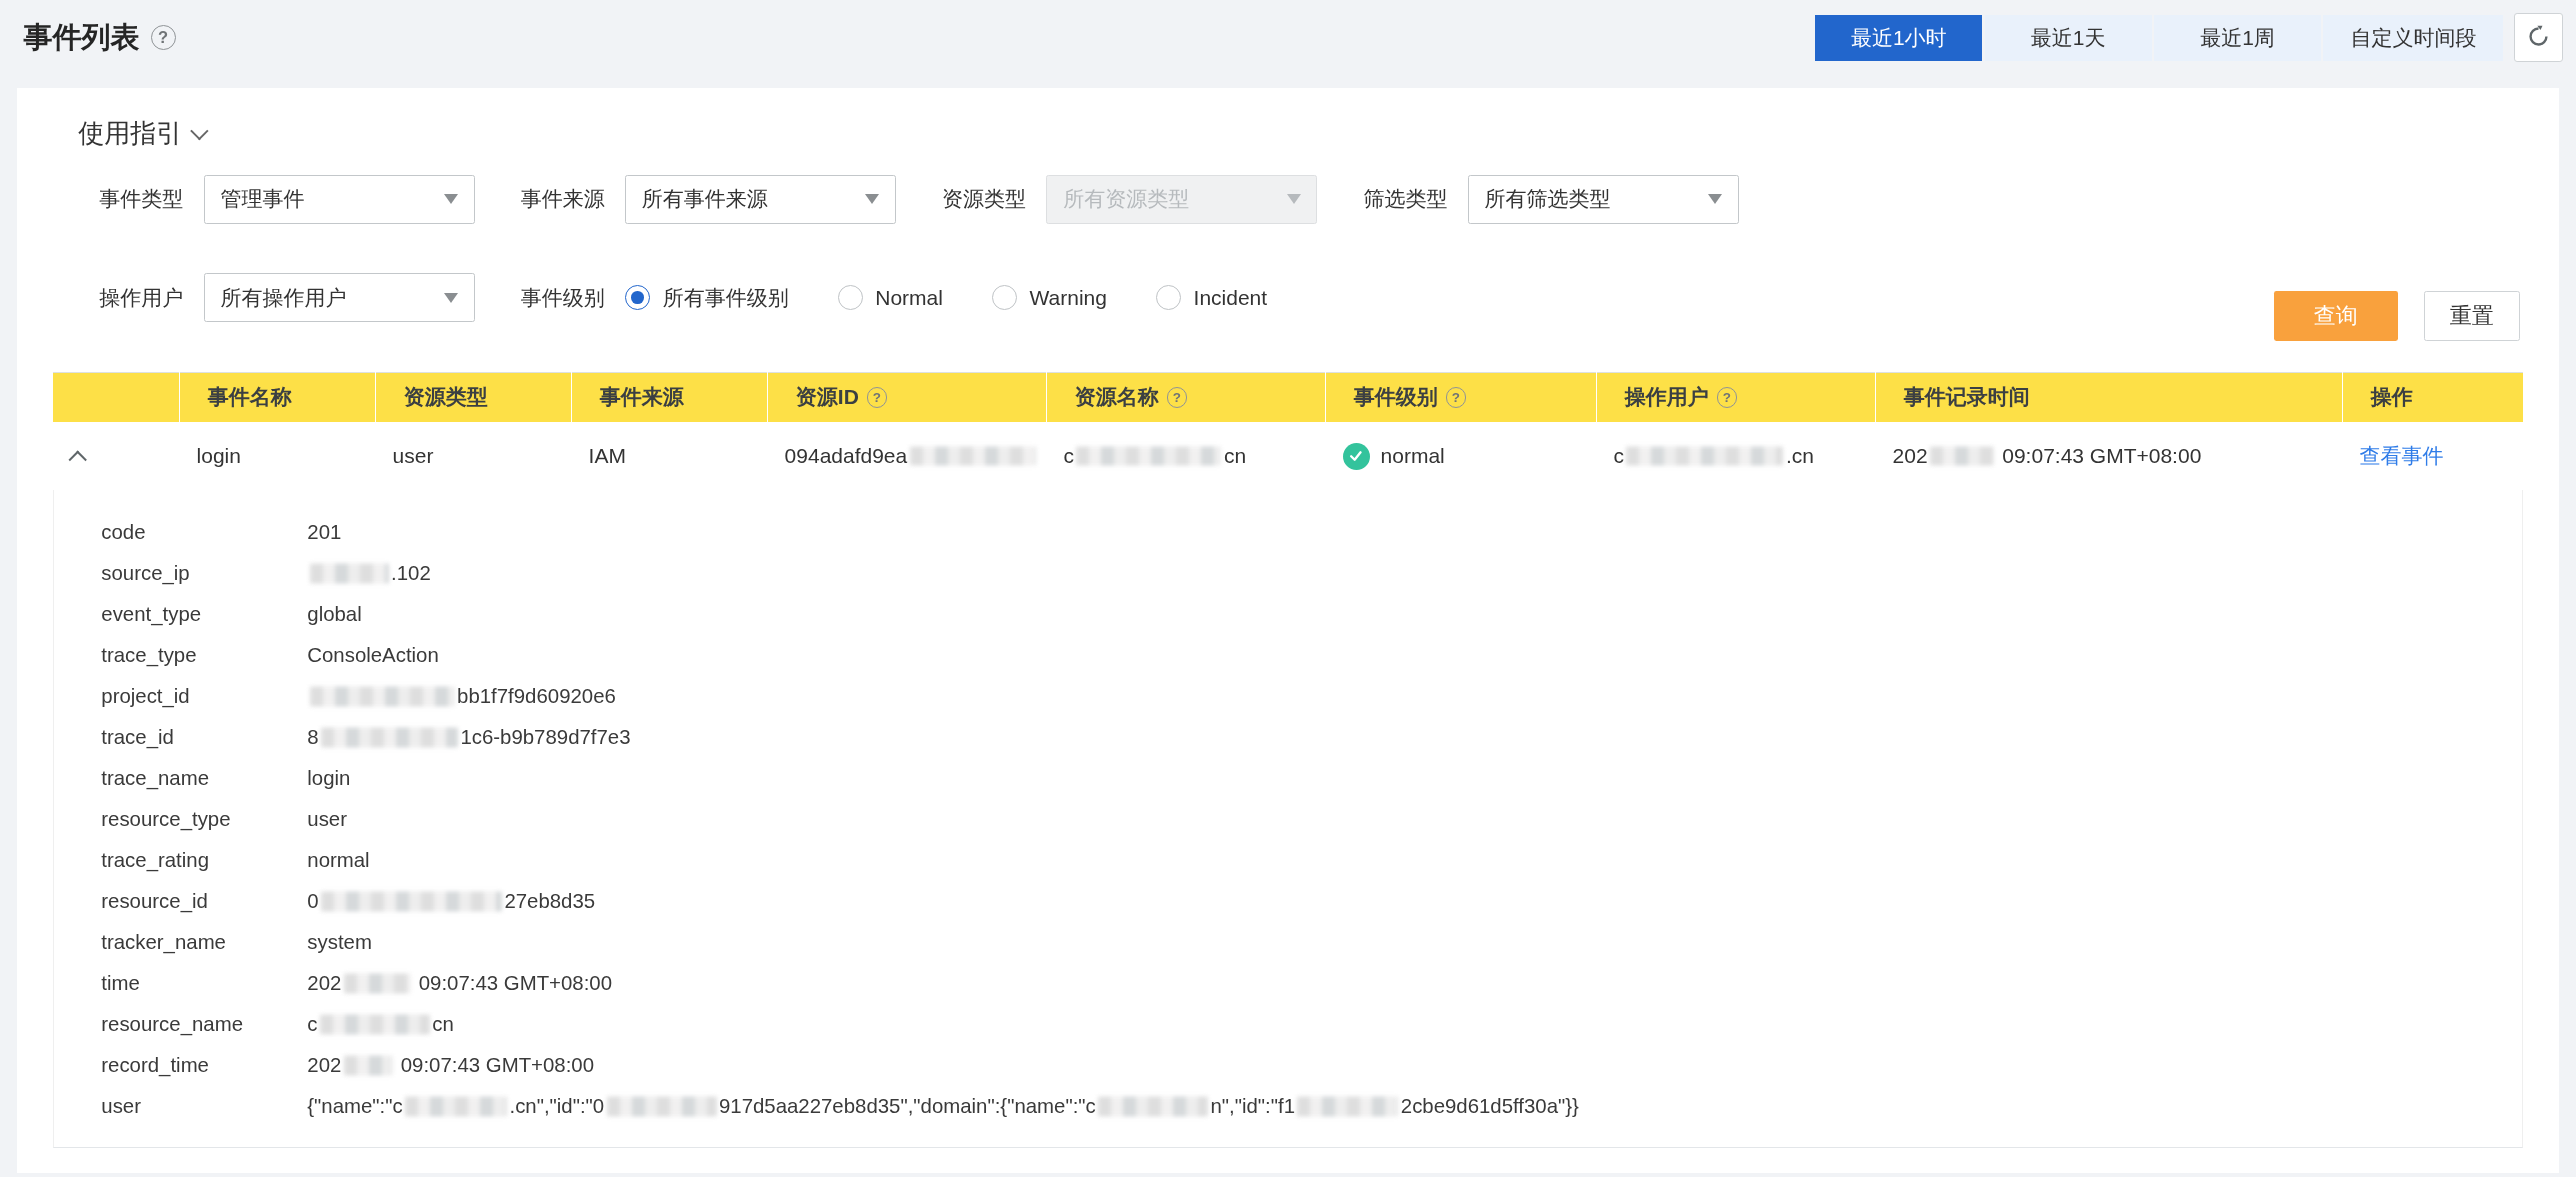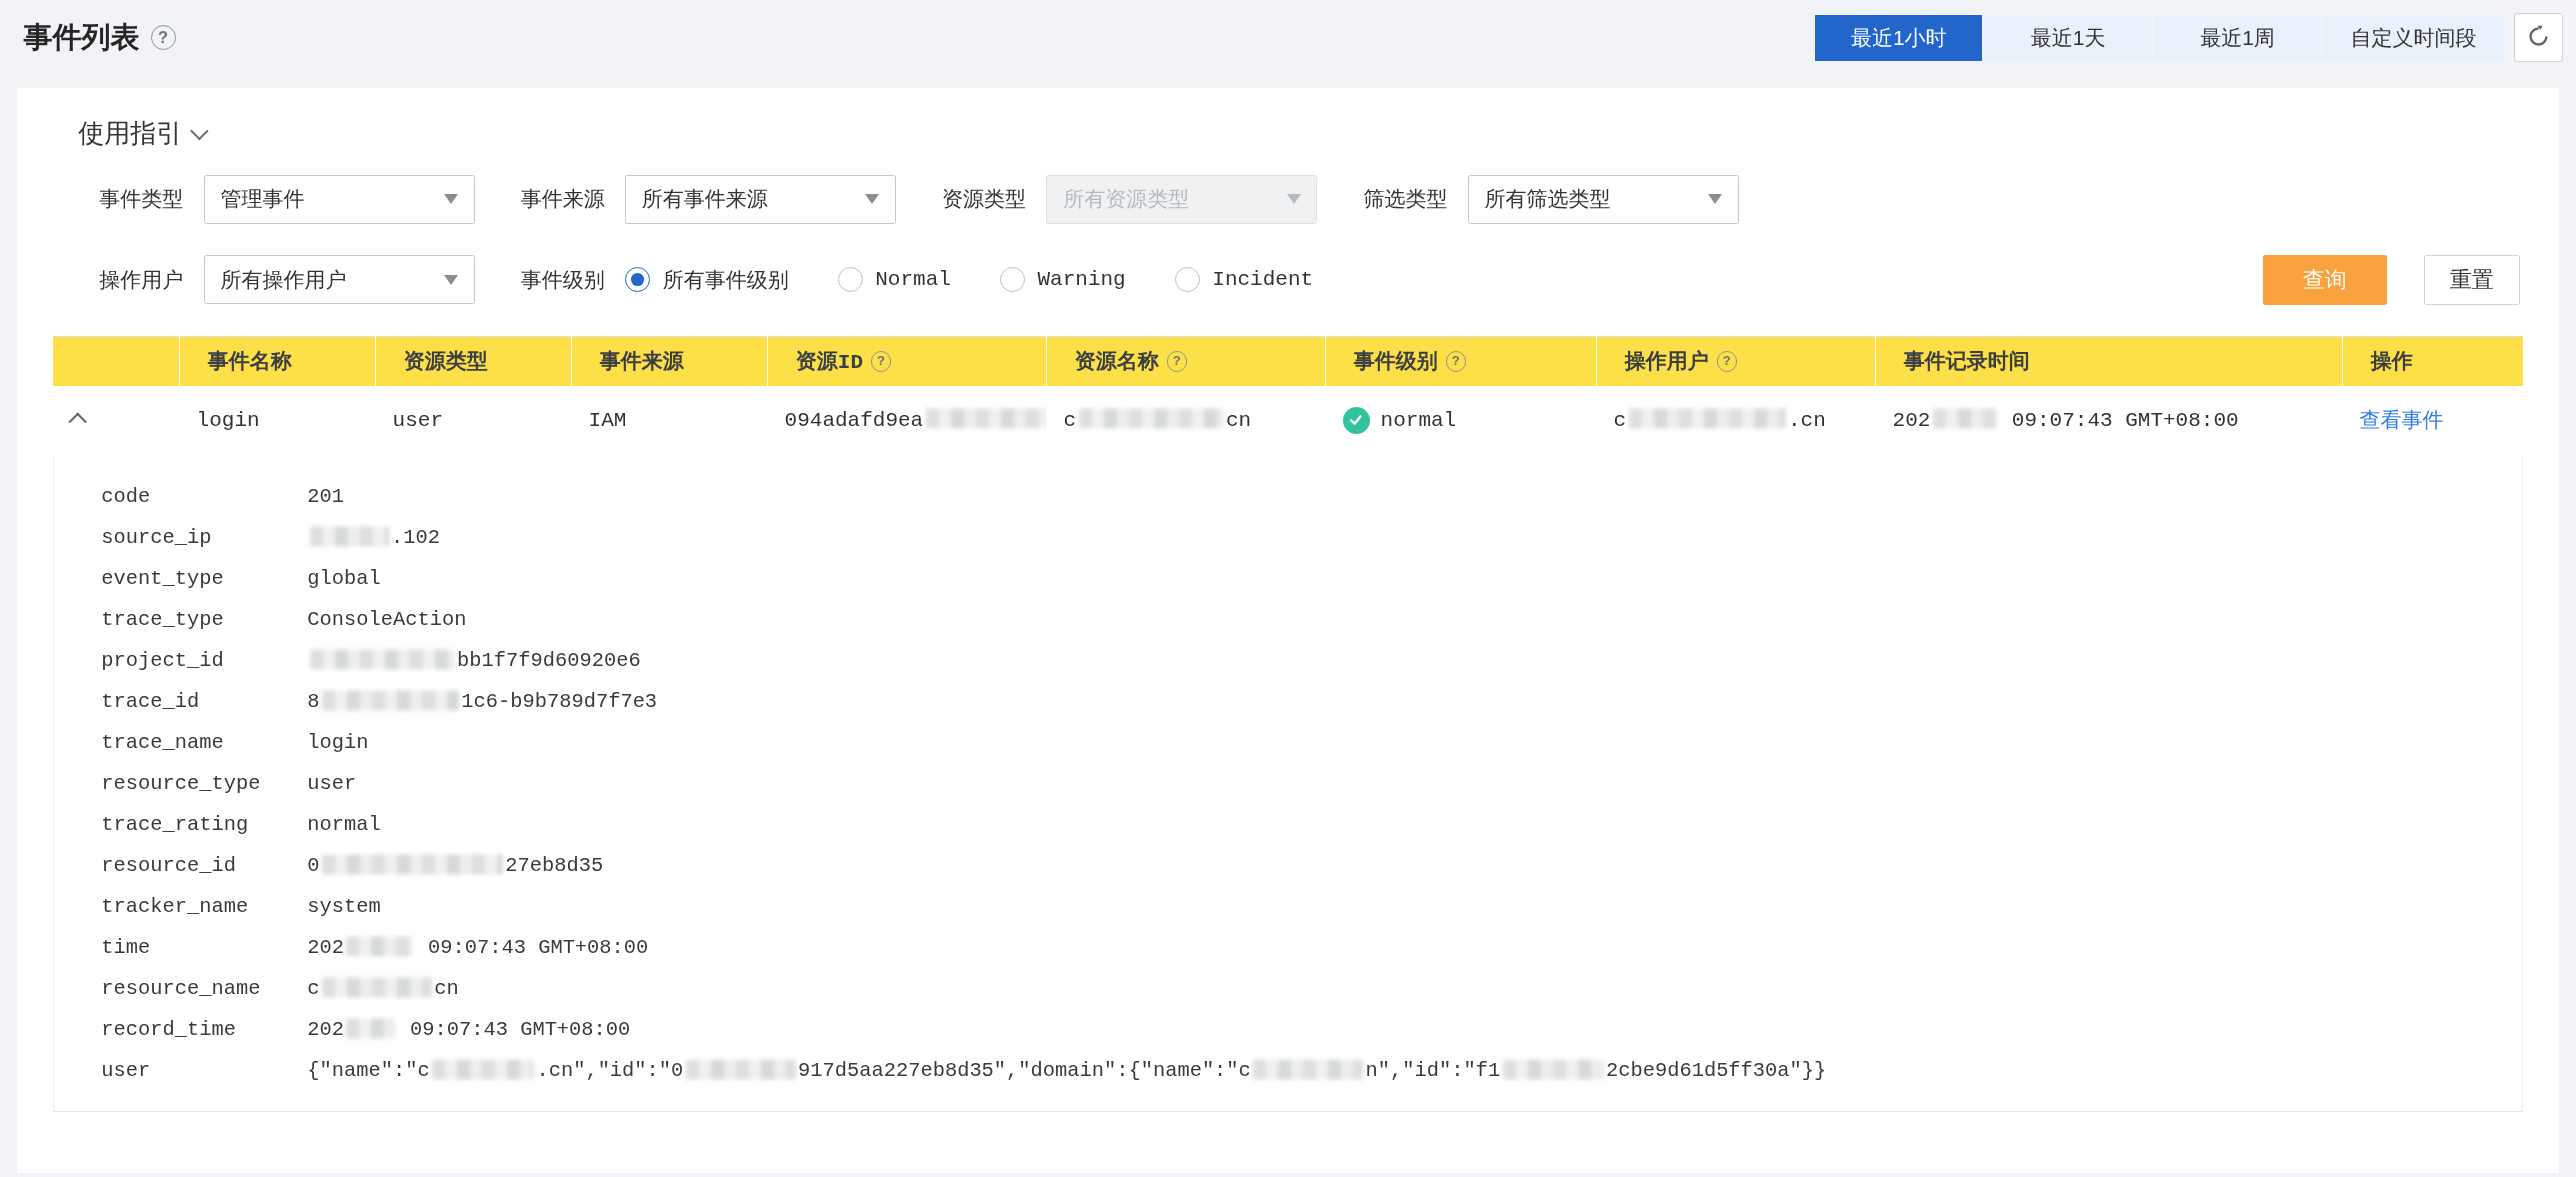--- a/index.html
+++ b/index.html
@@ -25,21 +25,21 @@
     background:#e9f1fb; color:#333; font-size:21px;
     font-family:inherit;
   }
   .time-btn.active { background:var(--accent,#2266cc); color:#fff; }
   .refresh-btn {
     width:49px; height:49px; margin-left:11px; background:#fff;
     border:0.8px solid #cfd3d6; border-radius:3.1px; cursor:pointer;
     display:flex; align-items:center; justify-content:center;
   }
   
-  .card { position:absolute; left:17.3px; right:17.3px; top:88px; bottom:5.5px; background:#fff;font-family:Liberation Mono, monospace; }
+  .card { position:absolute; left:17.3px; right:17.3px; top:88px; bottom:5.5px; background:#fff; }
   .guide { margin:28px 0 0 61px; font-size:26px; color:#333; display:flex; align-items:center; gap:12.6px; }
   .chev-down {
     width:12.6px; height:12.6px; border-left:2.4px solid #666; border-bottom:2.4px solid #666;
     transform:rotate(-45deg) translateY(-3.1px);
   }
   
   .frow { display:flex; align-items:center; padding-left:82px; padding-right:39px; margin-top:23.6px; }
   .frow.second { margin-top:31px; }
   .fgroup { display:flex; align-items:center; margin-right:46px; }
   .flabel { font-size:21px; color:#333; margin-right:20.4px; white-space:nowrap; }
@@ -52,21 +52,21 @@
   .sel.disabled { background:#f0f1f2; border-color:#dddfe1; color:#b6babd; cursor:default; }
   .sel.disabled .tri { border-top-color:#b6babd; }
   .radio-group { display:flex; align-items:center; }
   .radio { display:flex; align-items:center; margin-right:49px; font-size:21px; cursor:pointer;justify-content:flex-end; }
   .radio .dot {
     width:25px; height:25px; border-radius:50%; border:1.6px solid #bfc3c6; background:#fff;
     margin-right:12.6px; display:flex; align-items:center; justify-content:center;
   }
   .radio.checked .dot { border-color:var(--accent,#2266cc); }
   .radio.checked .dot::after { content:""; width:12.6px; height:12.6px; border-radius:50%; background:var(--accent,#2266cc); }
-  .action-btns { margin-left:auto; display:flex; gap:37px; }
+  .action-btns { margin-left:auto; display:flex; gap:26px;margin-top:36px; }
   .btn-query {
     width:124px; height:50px; border:none; border-radius:2.4px; cursor:pointer;
     background:var(--orange,#f9a13d); color:#fff; font-size:22px; font-family:inherit;
   }
   .btn-reset {
     width:96px; height:50px; border:0.8px solid #cfd3d6; border-radius:2.4px; cursor:pointer;
     background:#fff; color:#333; font-size:22px; font-family:inherit;
   }
   
   .tablewrap { margin:31px 36px 0 36px; }

